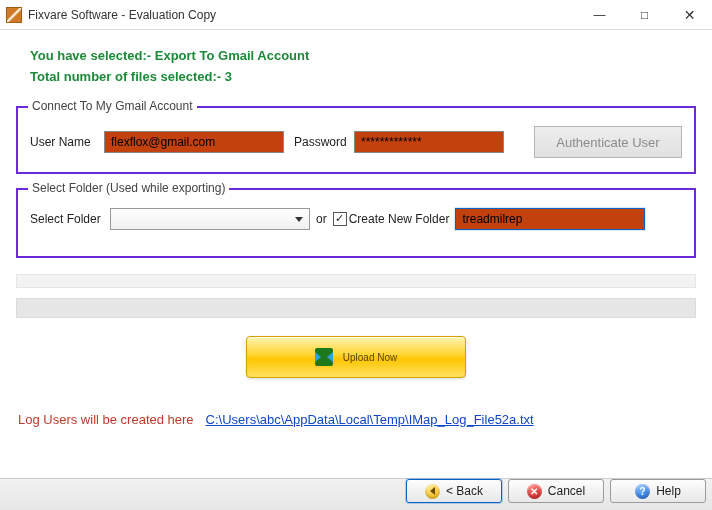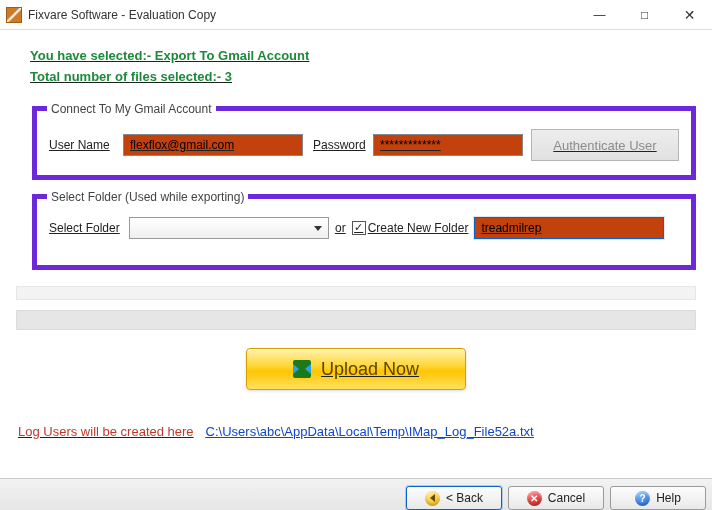--- a/index.html
+++ b/index.html
@@ -32,31 +32,30 @@
   .winbtn {
     width:45px; height:30px;
     display:flex;align-items:center;justify-content:center;
     color:#333;
     font-family: Arial, sans-serif;
   }
   .content {
     position:relative;
     padding: 12px 16px 0 16px;
     height: 448px;
-    text-decoration: underline;
   }
   .green-line {
     color: #1d8a3a;
     font-weight: bold;
     font-size: 13px;
     margin: 6px 0 6px 14px;
   }
   .group {
-    border:5px solid #6d28d9;
-    margin: 14px 0 8px 16px;
+    border:2px solid #6d28d9;
+    margin: 14px 0 8px 0;
     position:relative;
     padding: 18px 12px 14px 12px;
     background:#fff;
   }
   .group.sel { padding-bottom: 26px; }
   .group .legend {
     position:absolute;
     top:-9px; left:10px;
     background:#fff;
     padding:0 4px;
@@ -119,21 +118,21 @@
     border:1px solid #dcdcdc;
   }
   .upload-btn {
     width:220px;height:42px;
     margin: 0 auto;
     display:flex;align-items:center;justify-content:center;gap:10px;
     border:1px solid #d6a000;
     border-radius:4px;
     background: linear-gradient(#fff3b0,#ffd430 45%,#fec500 55%,#ffe160);
     color:#5a4400;
-    font-size:18px;
+    font-size:10px;
     box-shadow: 0 1px 0 rgba(255,255,255,.8) inset, 0 1px 3px rgba(0,0,0,.15);
   }
   .upload-icon {
     width:18px;height:18px;
     background:#1c7a1c;
     position:relative;
     border-radius:2px;
   }
   .upload-icon::before, .upload-icon::after {
     content:"";position:absolute;top:4px;width:0;height:0;
@@ -150,21 +149,21 @@
   }
   .logline .red { color:#c0392b; }
   .logline .link { color:#1046c9; text-decoration:underline; }
 
   .footer {
     position:absolute;
     left:0;right:0;bottom:0;
     height:32px;
     background: linear-gradient(#f2f2f2,#e6e6e6);
     border-top:1px solid #ccc;
-    display:flex;justify-content:flex-end;align-items:flex-end;
+    display:flex;justify-content:flex-end;align-items:flex-start;
     padding: 0 6px;
     gap:6px;
   }
   .fbtn {
     height:24px; width:96px;
     border:1px solid #9a9a9a;
     background: linear-gradient(#fdfdfd,#e8e8e8);
     border-radius:3px;
     display:flex;align-items:center;justify-content:center;gap:6px;
     font-size:12px;color:#222;

